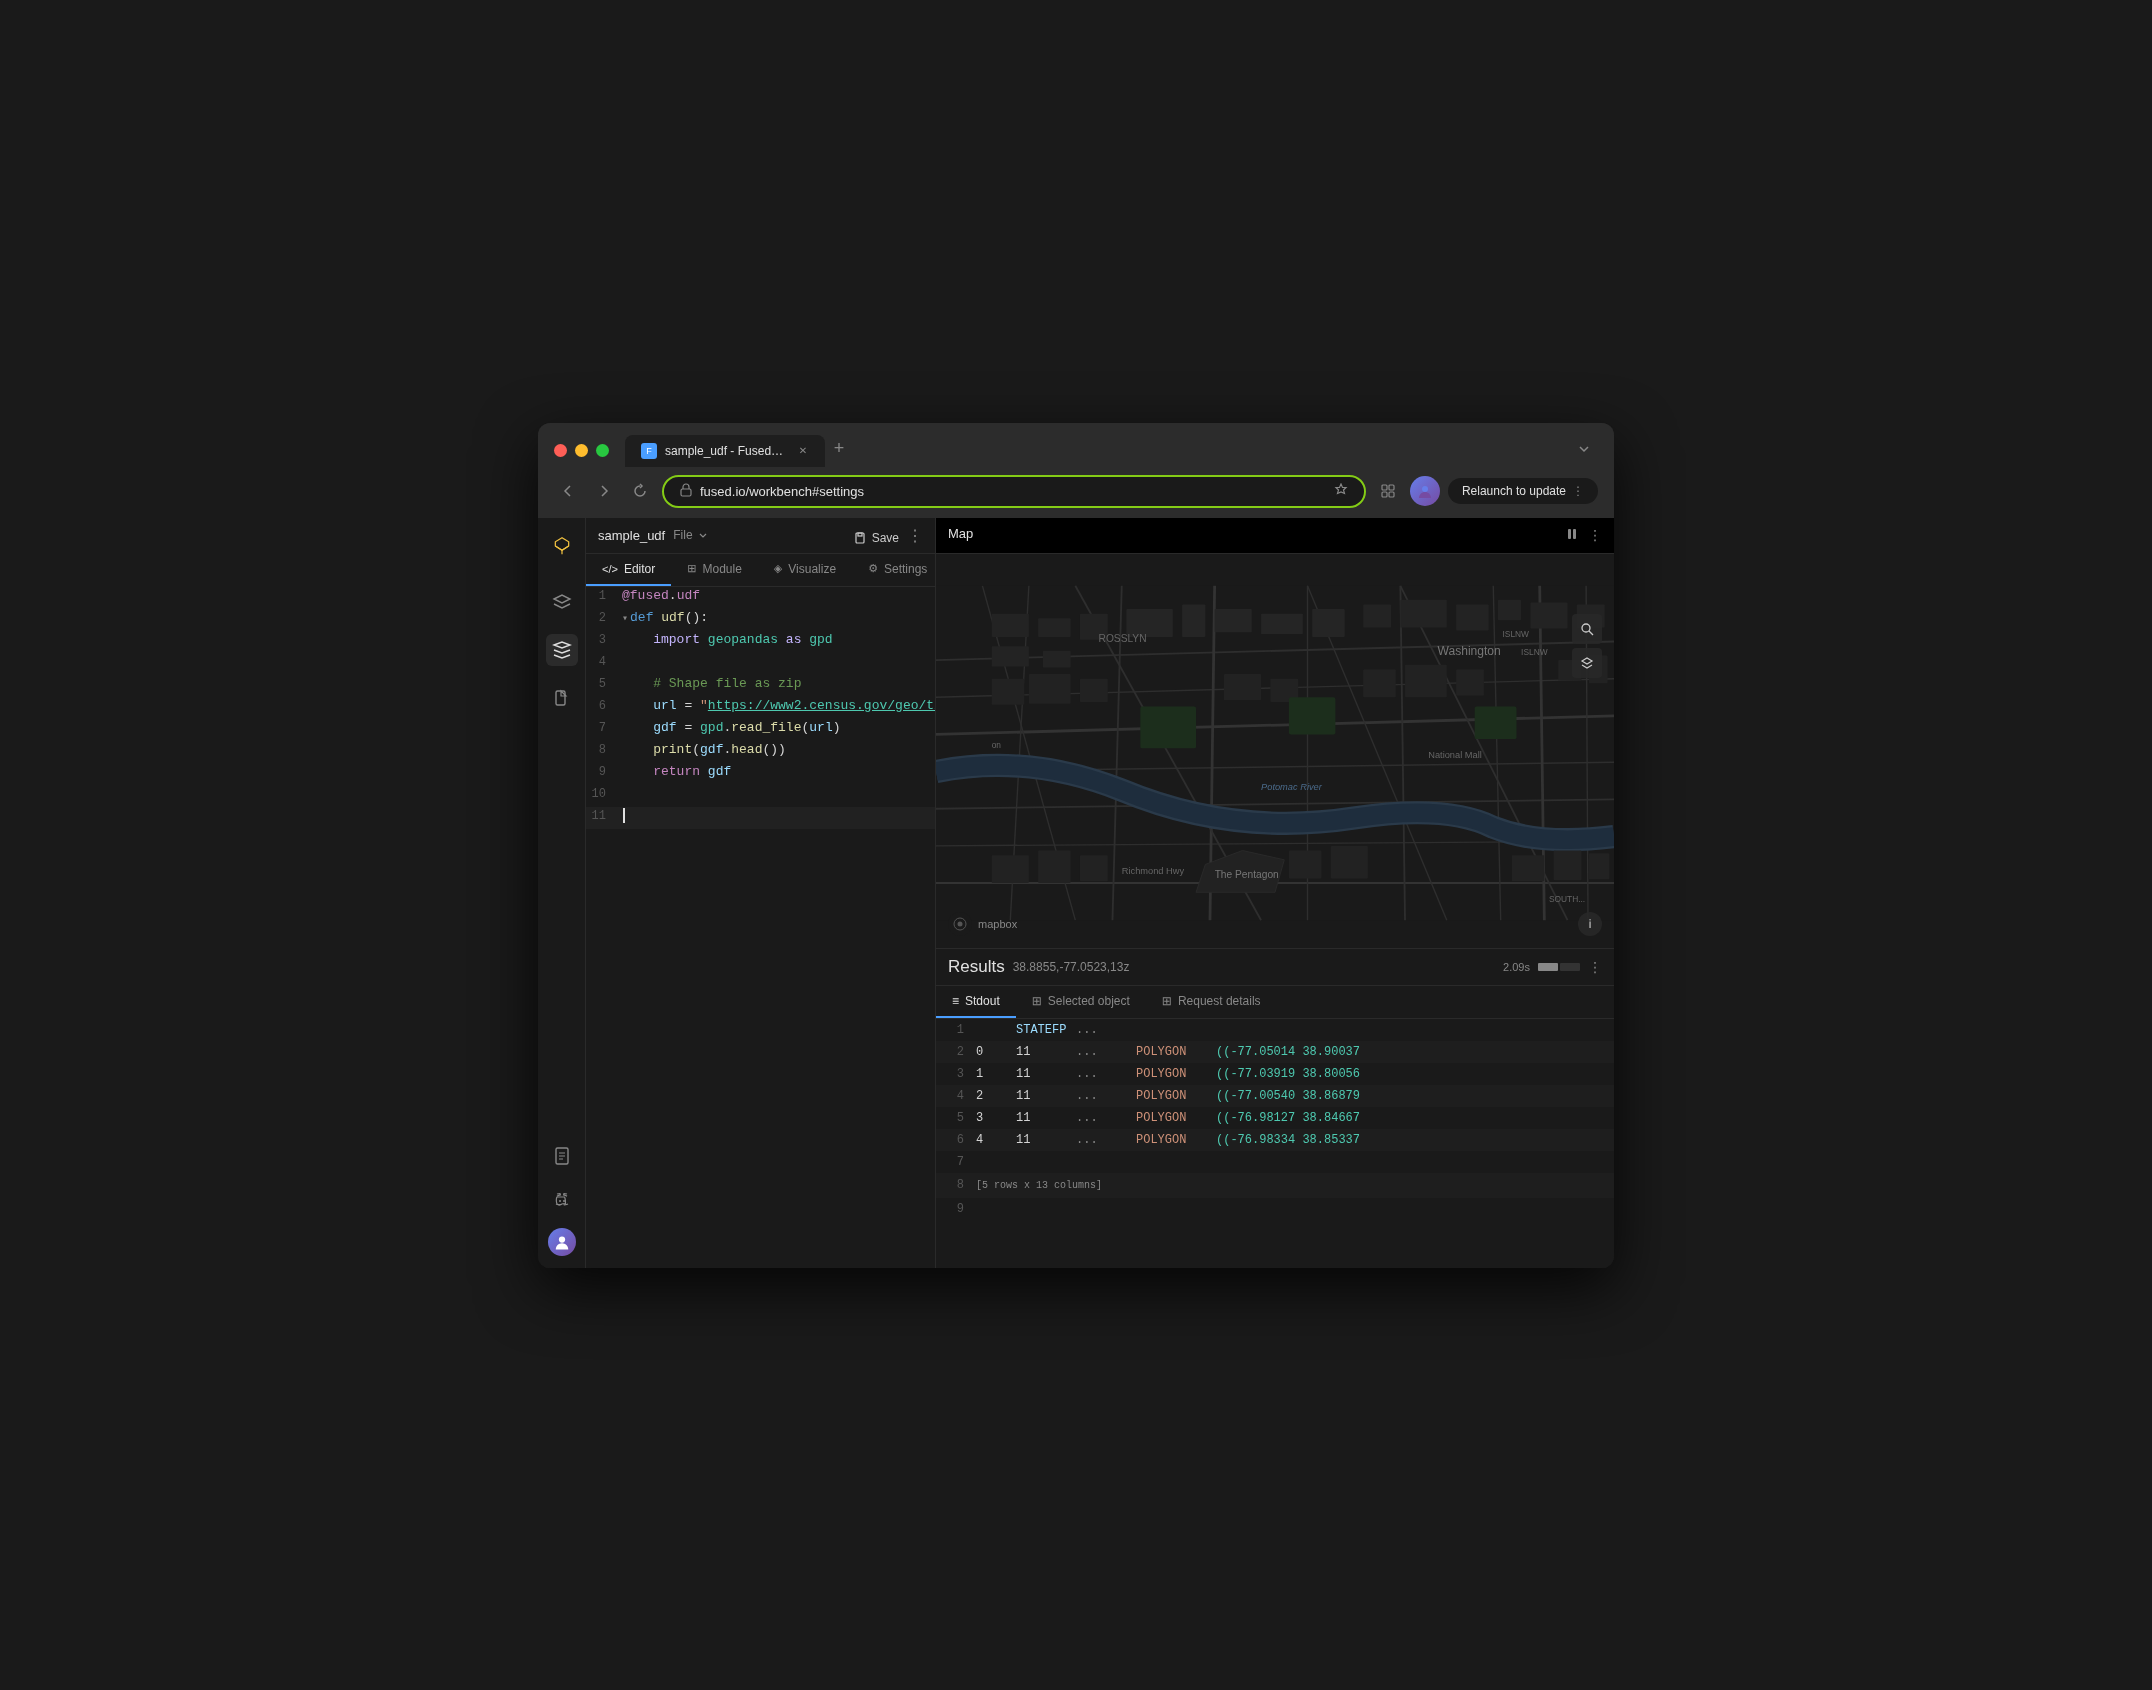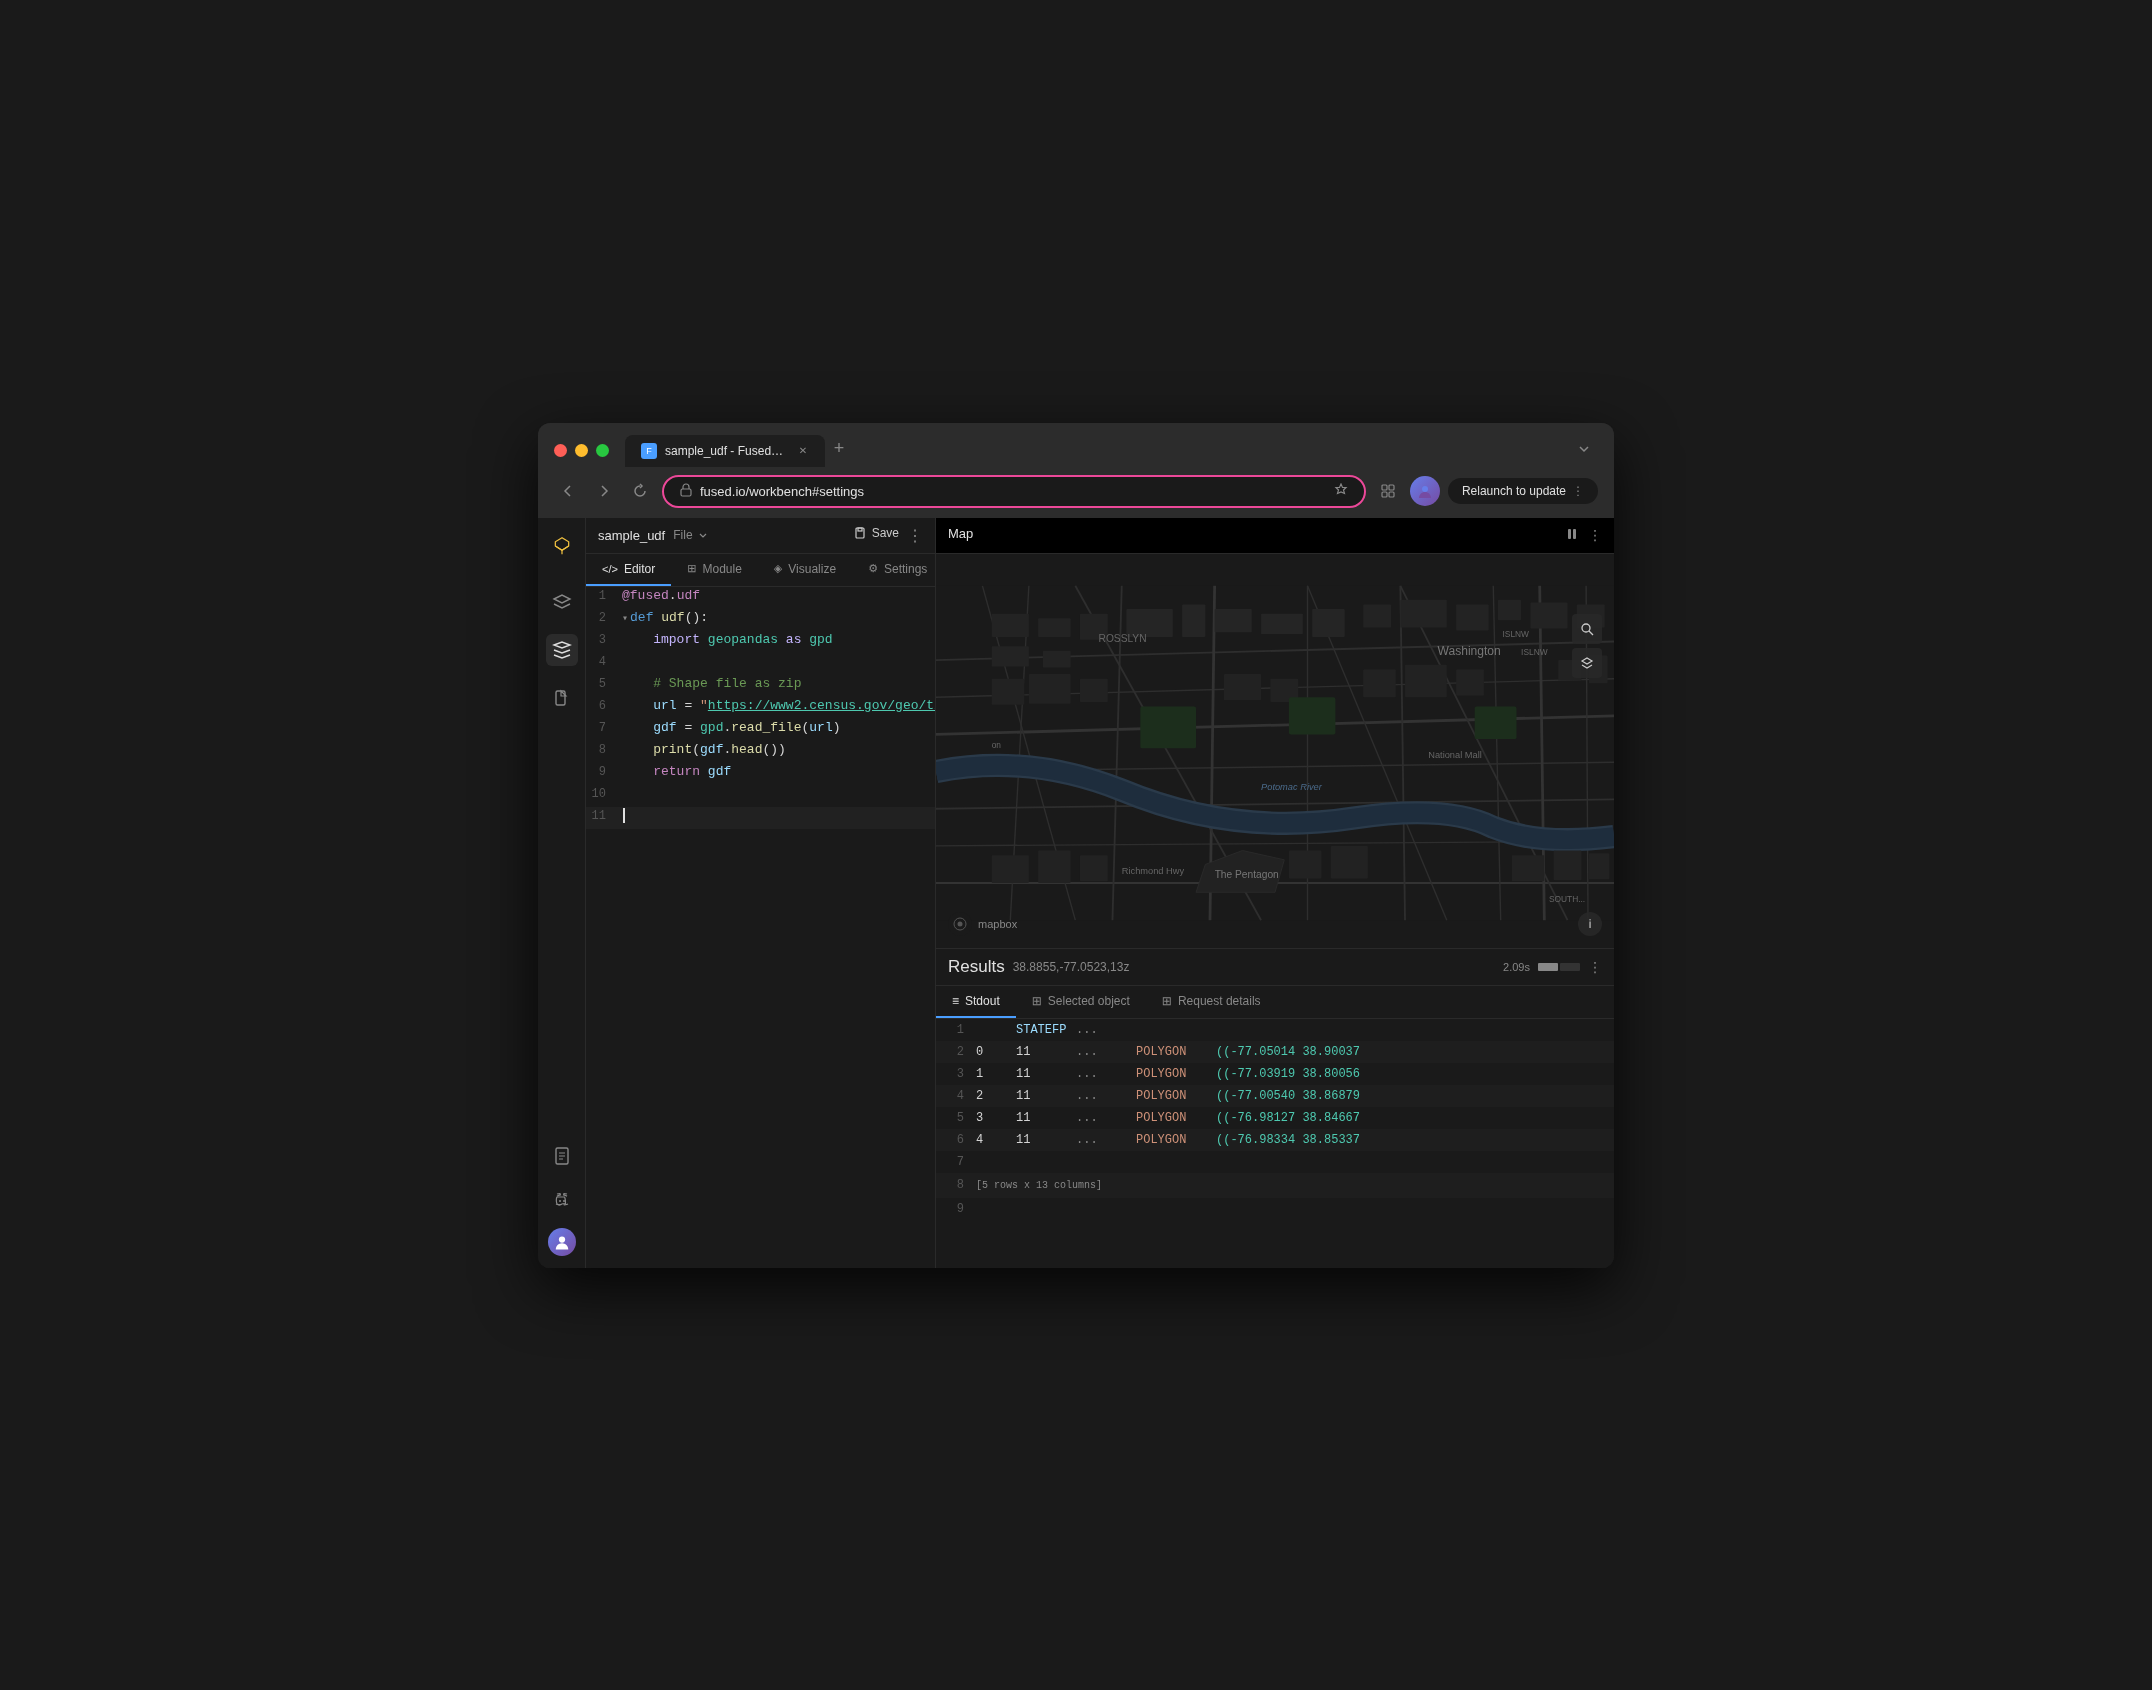--- a/index.html
+++ b/index.html
@@ -143,21 +143,21 @@
       justify-content: center;
       color: #888;
       font-size: 16px;
       cursor: pointer;
       border-radius: 50%;
     }
 
     .url-input {
       flex: 1;
       background: #1a1a1a;
-      border: 2px solid #ec4899;
+      border: 2px solid #84cc16;
       border-radius: 20px;
       padding: 6px 16px;
       color: #e0e0e0;
       font-size: 13px;
       display: flex;
       align-items: center;
       gap: 8px;
     }
 
     .url-icon {
@@ -301,21 +301,21 @@
       align-items: center;
       gap: 4px;
       color: #888;
       font-size: 12px;
       cursor: pointer;
     }
 
     .header-actions {
       margin-left: auto;
       display: flex;
-      align-items: flex-start;
+      align-items: flex-end;
       gap: 8px;
     }
 
     .save-btn {
       display: flex;
       align-items: center;
       gap: 6px;
       background: transparent;
       border: none;
       color: #ccc;

